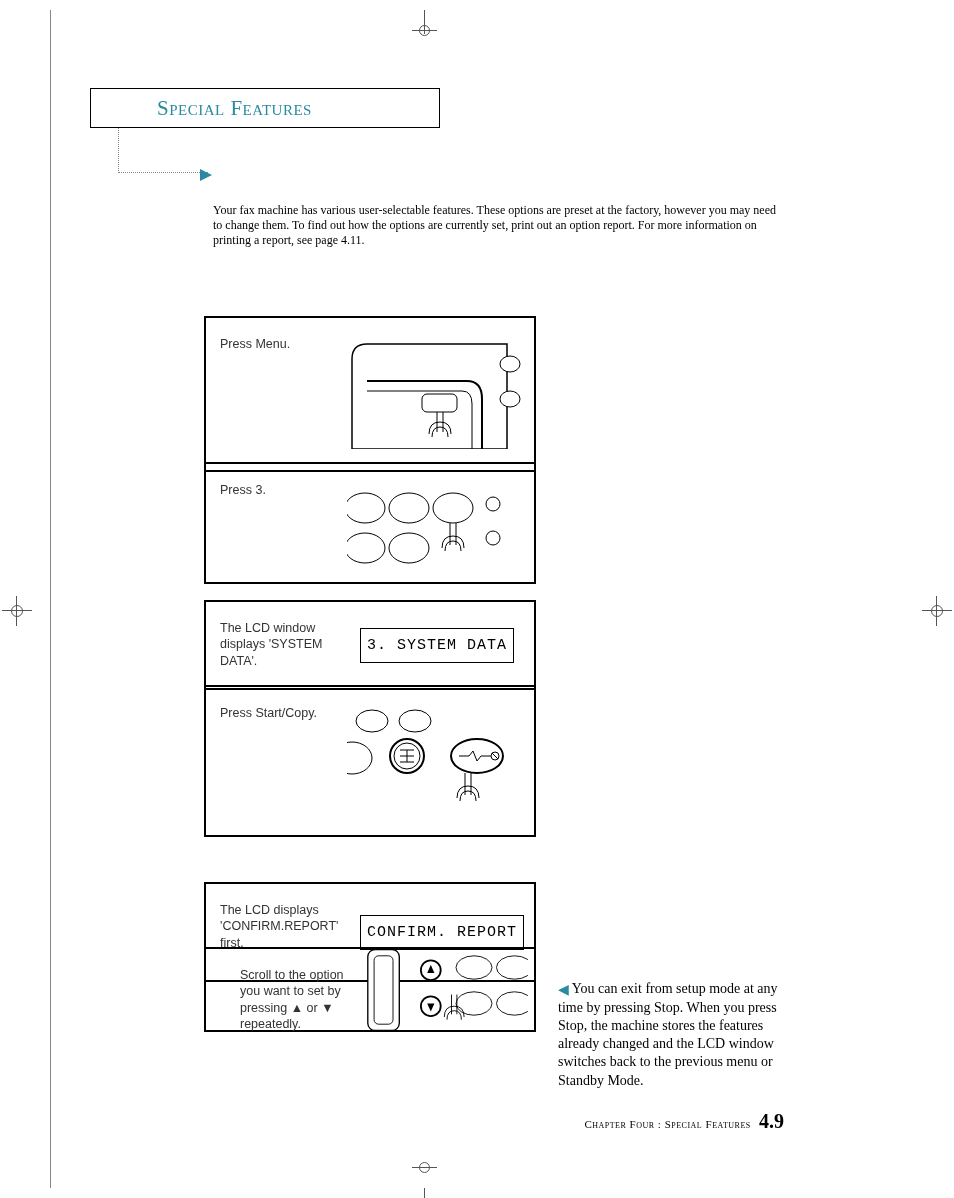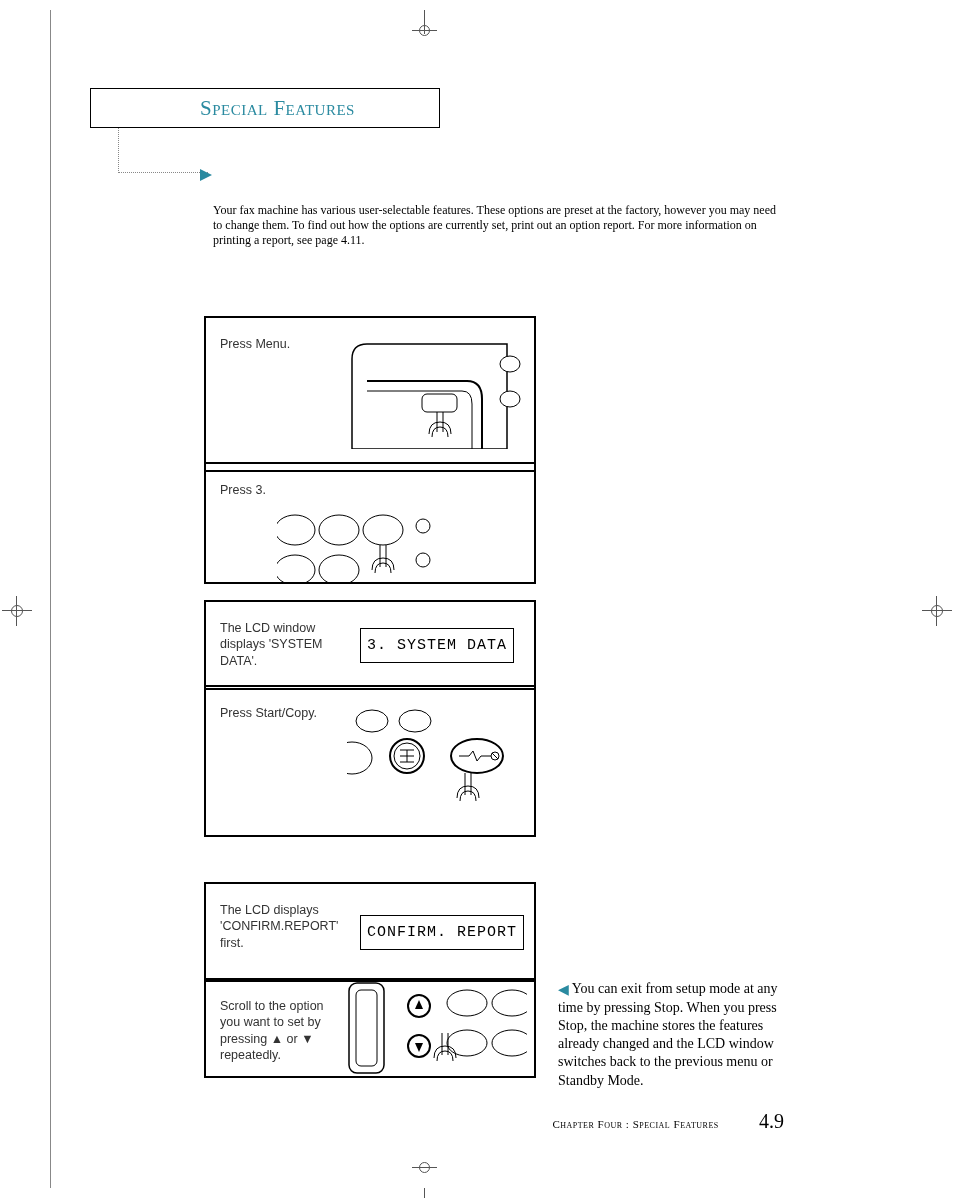--- a/index.html
+++ b/index.html
@@ -35,21 +35,21 @@
     
     .section-title-box {
       position: absolute;
       left: 90px;
       top: 88px;
       width: 350px;
       height: 40px;
       border: 1px solid #000;
       display: flex;
       align-items: center;
-      padding-left: 109px;
+      padding-left: 66px;
     }
     .section-title {
       font-variant: small-caps;
       color: #2a8aa0;
       font-size: 21px;
       letter-spacing: 0.5px;
     }
     .dotted-path {
       position: absolute;
       left: 118px;
@@ -109,21 +109,21 @@
     }
     
     .page-footer {
       position: absolute;
       right: 170px;
       top: 1110px;
       font-family: 'Times New Roman', serif;
       font-size: 11px;
     }
     .page-footer .chap { font-variant: small-caps; letter-spacing: 0.5px; }
-    .page-footer .num { font-size: 20px; font-weight: normal; margin-left: 32px; }
+    .page-footer .num { font-size: 20px; font-weight: bold; }
     
     .side-tip {
       position: absolute;
       left: 558px;
       top: 980px;
       width: 220px;
       font-size: 14px;
       line-height: 1.3;
     }
     .side-tip .arrow-tip { color: #2a8aa0; font-size: 14px; vertical-align: middle; }
@@ -182,21 +182,21 @@
       <g stroke="#000" fill="none" stroke-width="1">
         <path d="M90 73 v20"></path>
           <path d="M96 73 v20"></path>
         <path d="M82 95 q0 -12 11 -12 q11 0 11 12"></path>
         <path d="M85 98 q0 -10 8 -10 q8 0 8 10"></path>
       </g>
     </svg>
   </div>
 </div>
 
-<div class="step-box" style="top:462px; height:122px;flex-direction:column;">
+<div class="step-box" style="top:462px; height:122px;">
   <div class="step-text">Press 3.</div>
   <div class="step-graphic">
     <svg viewBox="0 0 180 110" width="180">
       <ellipse cx="18" cy="40" rx="20" ry="15" fill="#fff" stroke="#000"></ellipse>
       <ellipse cx="62" cy="40" rx="20" ry="15" fill="#fff" stroke="#000"></ellipse>
       <ellipse cx="106" cy="40" rx="20" ry="15" fill="#fff" stroke="#000"></ellipse>
       <ellipse cx="18" cy="80" rx="20" ry="15" fill="#fff" stroke="#000"></ellipse>
       <ellipse cx="62" cy="80" rx="20" ry="15" fill="#fff" stroke="#000"></ellipse>
       <circle cx="146" cy="36" r="7" fill="#fff" stroke="#000"></circle>
       <circle cx="146" cy="70" r="7" fill="#fff" stroke="#000"></circle>
@@ -241,21 +241,21 @@
   </div>
 </div>
 
 <div class="step-box" style="top:854px; height:100px;margin-top:28px;">
   <div class="step-text" style="width:150px;">The LCD displays 'CONFIRM.REPORT' first.</div>
   <div class="step-graphic">
     <div class="lcd-display">CONFIRM. REPORT</div>
   </div>
 </div>
 
-<div class="step-box" style="top:978px; height:100px;">
+<div class="step-box" style="top:947px; height:85px;padding-left:20px;">
   <div class="step-text">Scroll to the option you want to set by pressing ▲ or ▼ repeatedly.</div>
   <div class="step-graphic">
     <svg viewBox="0 0 180 100" width="180">
       <rect x="2" y="5" width="35" height="90" rx="8" fill="#fff" stroke="#000" stroke-width="1.5"></rect>
       <rect x="9" y="12" width="21" height="76" rx="5" fill="#fff" stroke="#000"></rect>
       <circle cx="72" cy="28" r="11" fill="#fff" stroke="#000" stroke-width="2"></circle>
       <polygon points="72,22 68,31 76,31" fill="#000"></polygon>
       <circle cx="72" cy="68" r="11" fill="#fff" stroke="#000" stroke-width="2"></circle>
       <polygon points="72,74 68,65 76,65" fill="#000"></polygon>
       <ellipse cx="120" cy="25" rx="20" ry="13" fill="#fff" stroke="#000"></ellipse>

